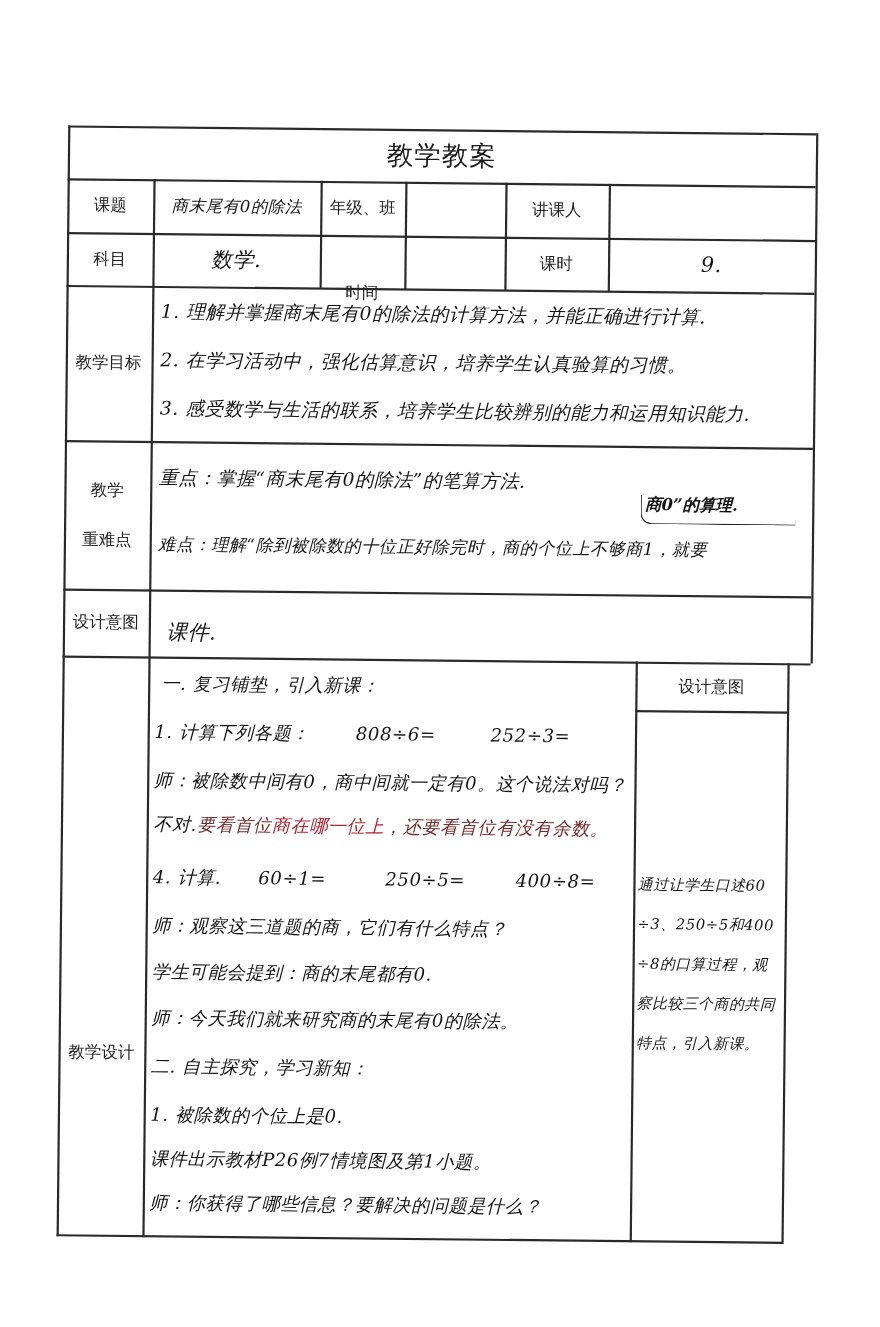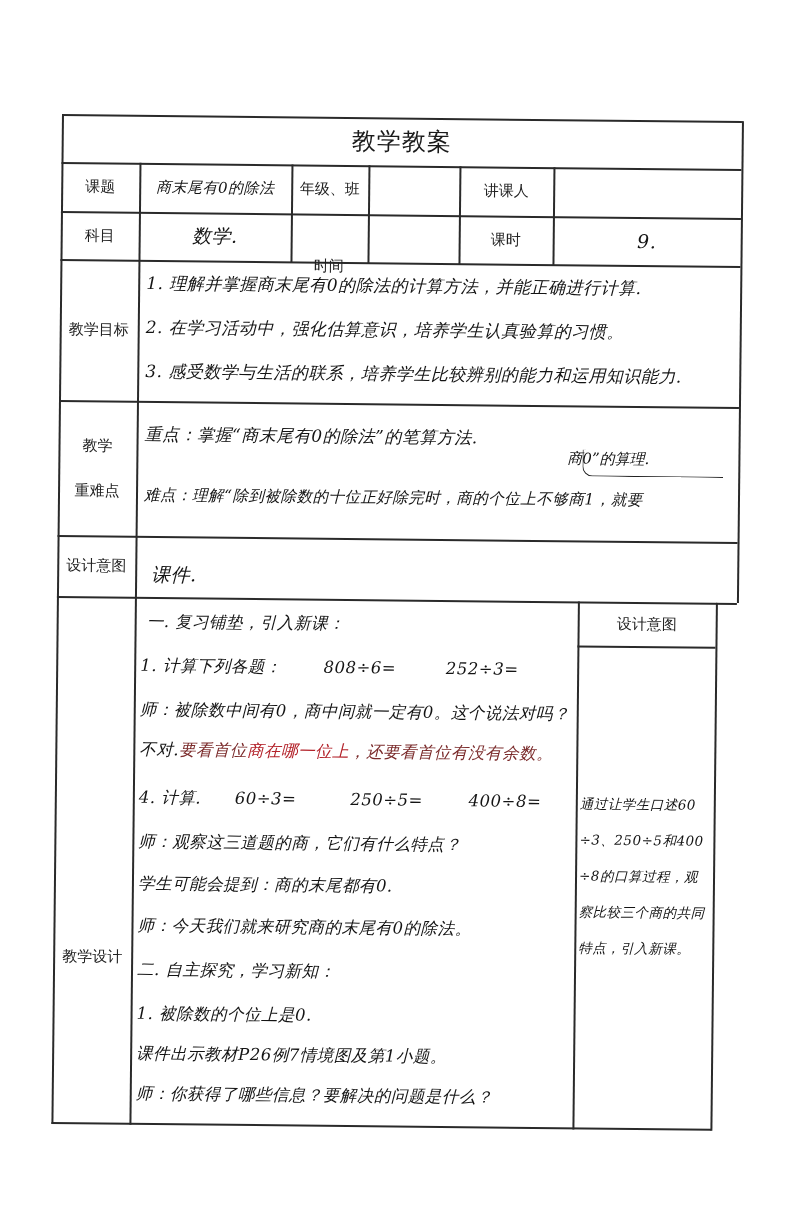--- a/index.html
+++ b/index.html
@@ -75,21 +75,21 @@
 
   <div class="cell label" style="left:0;top:286px;width:78px;height:135px;flex-direction:column;gap:26px;">
     <span>教学</span>
     <span>重难点</span>
   </div>
   <div class="lines hw" style="left:86px;top:286px;width:592px;height:135px;font-size:17px;">
     <div class="row" style="top:22px;">重点：掌握“商末尾有0的除法”的笔算方法.</div>
     <div class="row" style="top:84px;font-size:15.5px;">难点：理解“除到被除数的十位正好除完时，商的个位上不够商1，就要</div>
   </div>
   <div class="note-bracket" style="left:524px;top:330px;width:140px;height:26px;"></div>
-  <div class="note" style="left:509px;top:330px;">商0”的算理.</div>
+  <div class="note" style="left:528px;top:330px;font-weight:bold;">商0”的算理.</div>
 
   <div class="cell label" style="left:0;top:421px;width:78px;height:61px;">设计意图</div>
   <div class="lines hw" style="left:94px;top:421px;width:580px;height:61px;">
     <div class="row" style="top:26px;">课件.</div>
   </div>
 
   <div class="cell label" style="left:0;top:482px;width:78px;height:370px;align-items:flex-end;padding-bottom:0;">教学设计</div>
   <div class="cell label" style="left:521px;top:482px;width:138px;height:44px;">设计意图</div>
 
   <div class="lines hw" style="left:84px;top:482px;width:436px;height:528px;font-size:16.5px;">
@@ -98,21 +98,21 @@
       <span>1. 计算下列各题：</span>
       <span style="margin-left:36px;">808÷6=</span>
       <span style="margin-left:44px;">252÷3=</span>
     </div>
     <div class="row" style="top:102px;">师：被除数中间有0，商中间就一定有0。这个说法对吗？</div>
     <div class="row" style="top:142px;">
       <span>不对.</span><span class="hw-maroon">要看首位</span><span class="hw-red">商在哪一位上</span><span class="hw-maroon">，还要看首位有没有余数。</span>
     </div>
     <div class="row" style="top:190px;">
       <span>4. 计算.</span>
-      <span style="margin-left:28px;">60÷3=</span>
+      <span style="margin-left:28px;">60÷1=</span>
       <span style="margin-left:48px;">250÷5=</span>
       <span style="margin-left:40px;">400÷8=</span>
     </div>
     <div class="row" style="top:234px;">师：观察这三道题的商，它们有什么特点？</div>
     <div class="row" style="top:276px;">学生可能会提到：商的末尾都有0.</div>
     <div class="row" style="top:318px;">师：今天我们就来研究商的末尾有0的除法。</div>
     <div class="row" style="top:362px;">二. 自主探究，学习新知：</div>
     <div class="row" style="top:406px;">1. 被除数的个位上是0.</div>
     <div class="row" style="top:446px;">课件出示教材P26例7情境图及第1小题。</div>
     <div class="row" style="top:486px;">师：你获得了哪些信息？要解决的问题是什么？</div>

